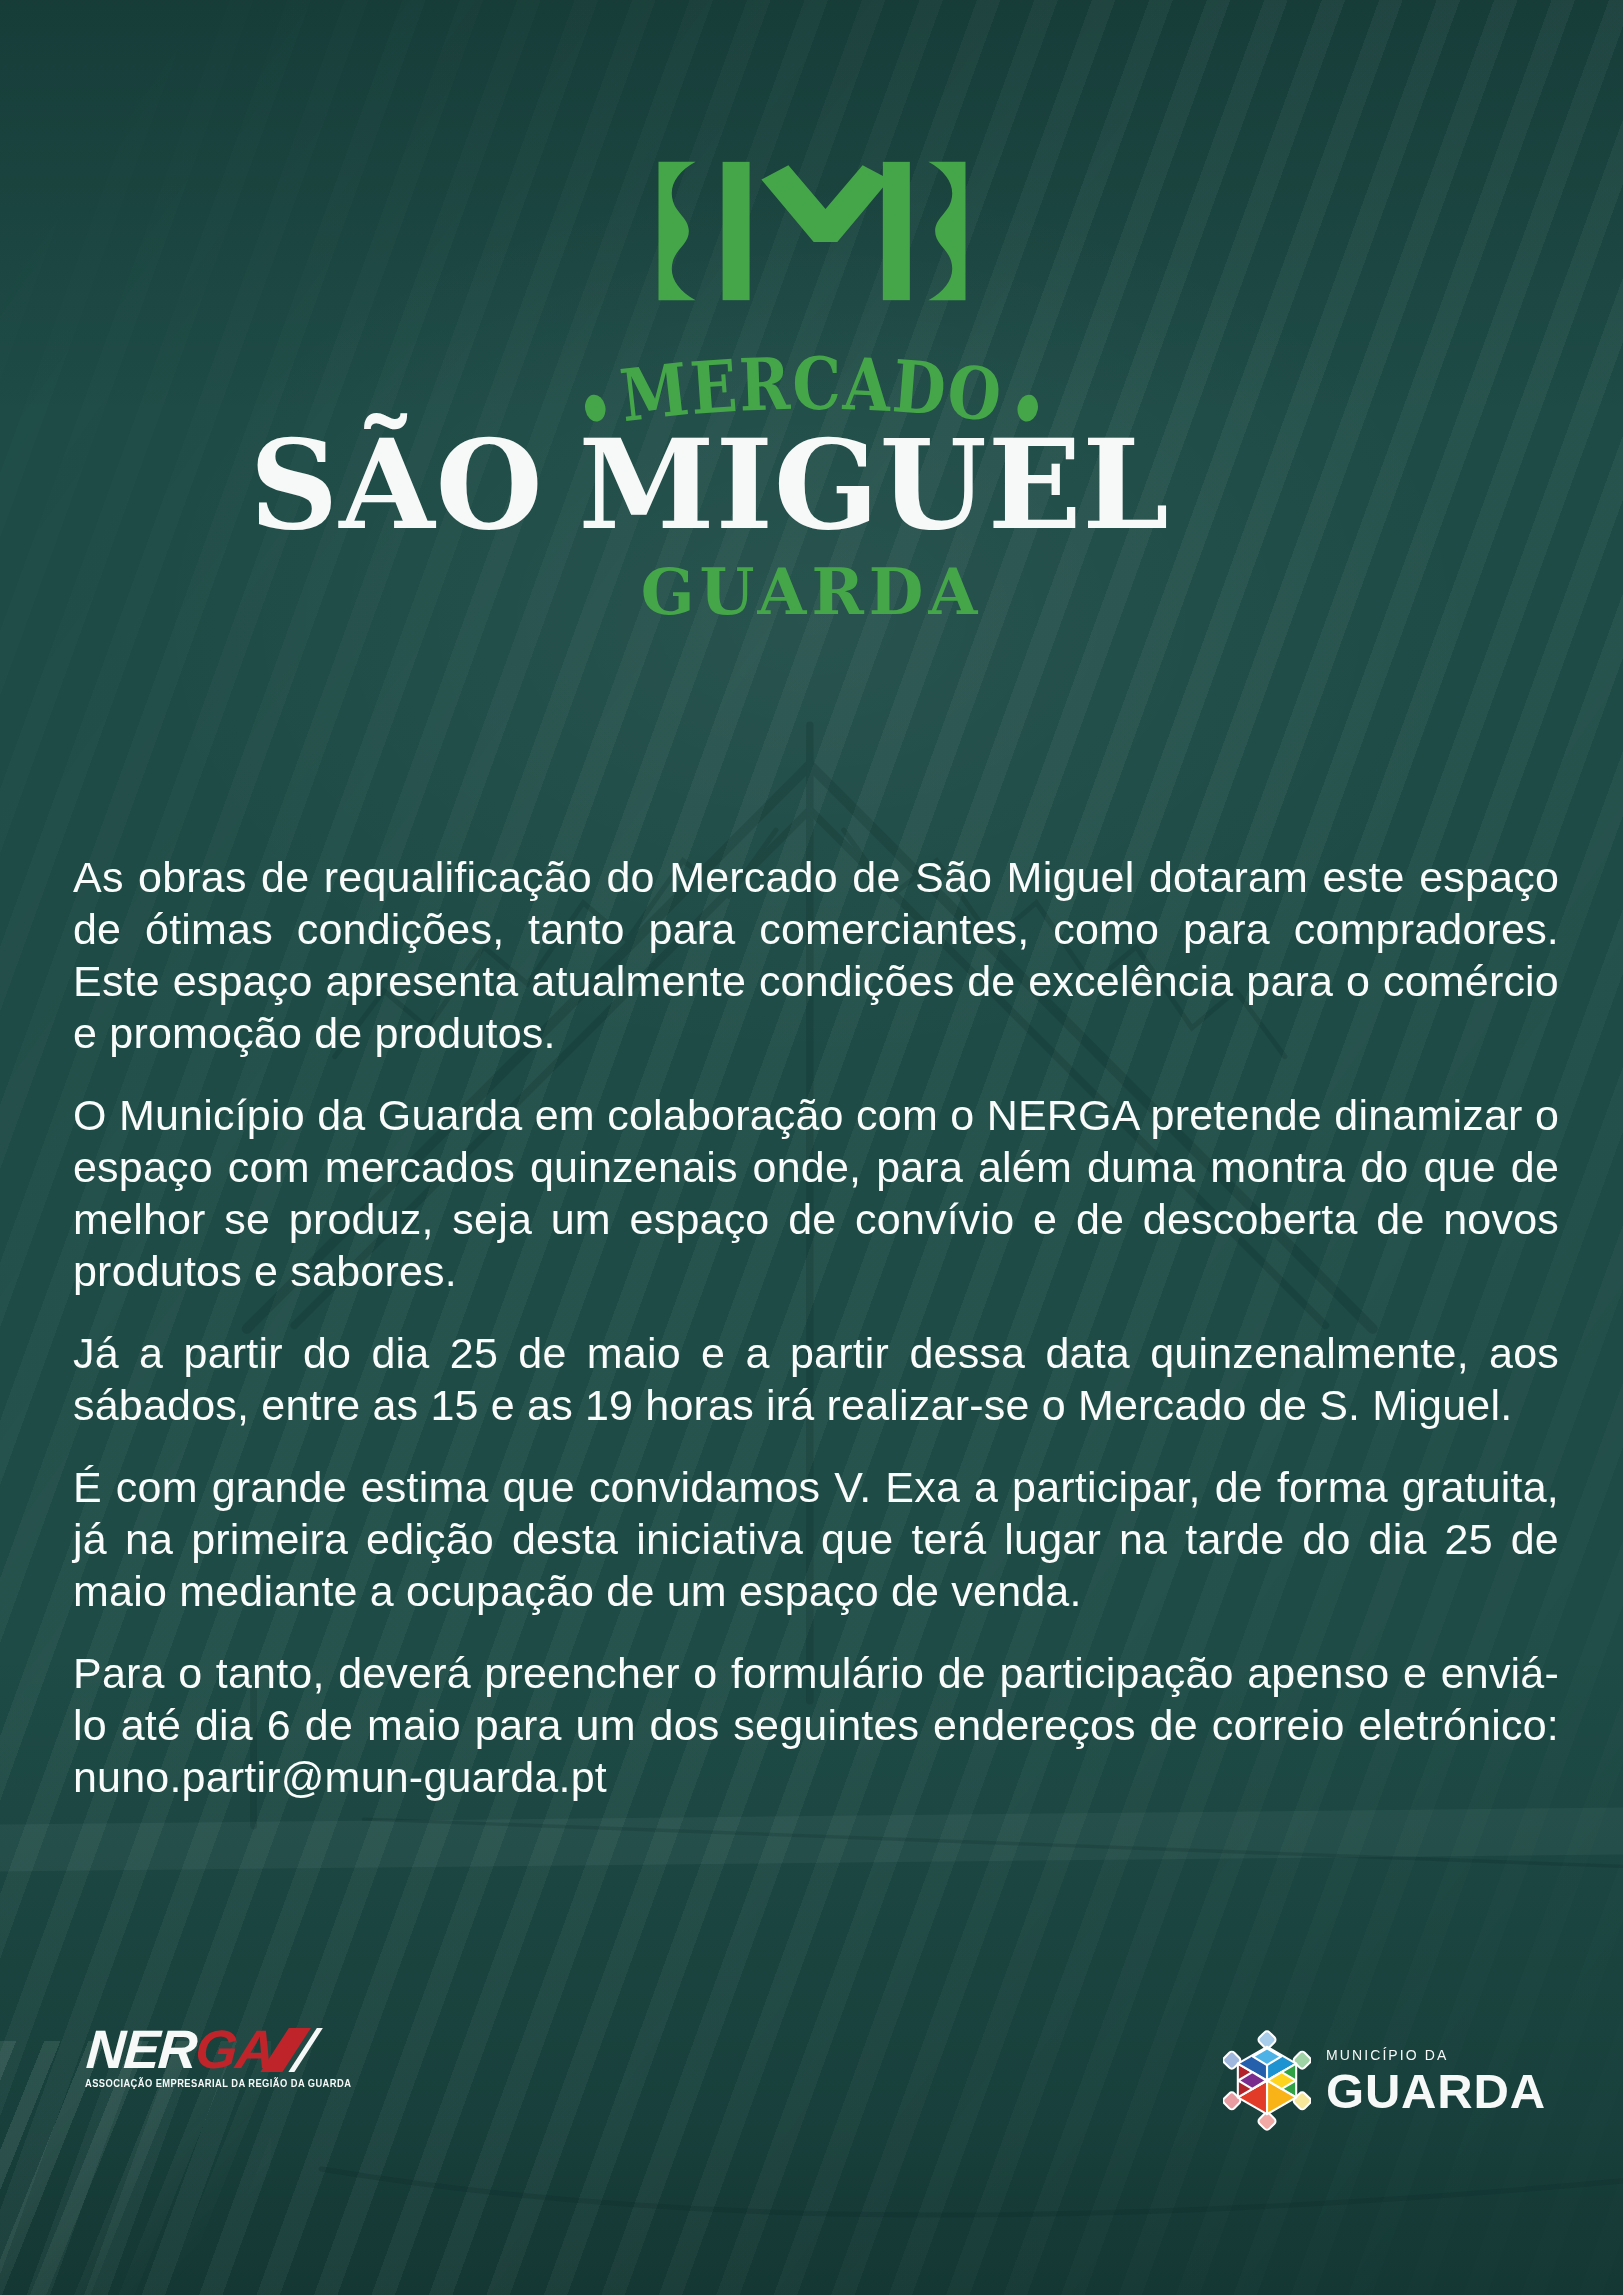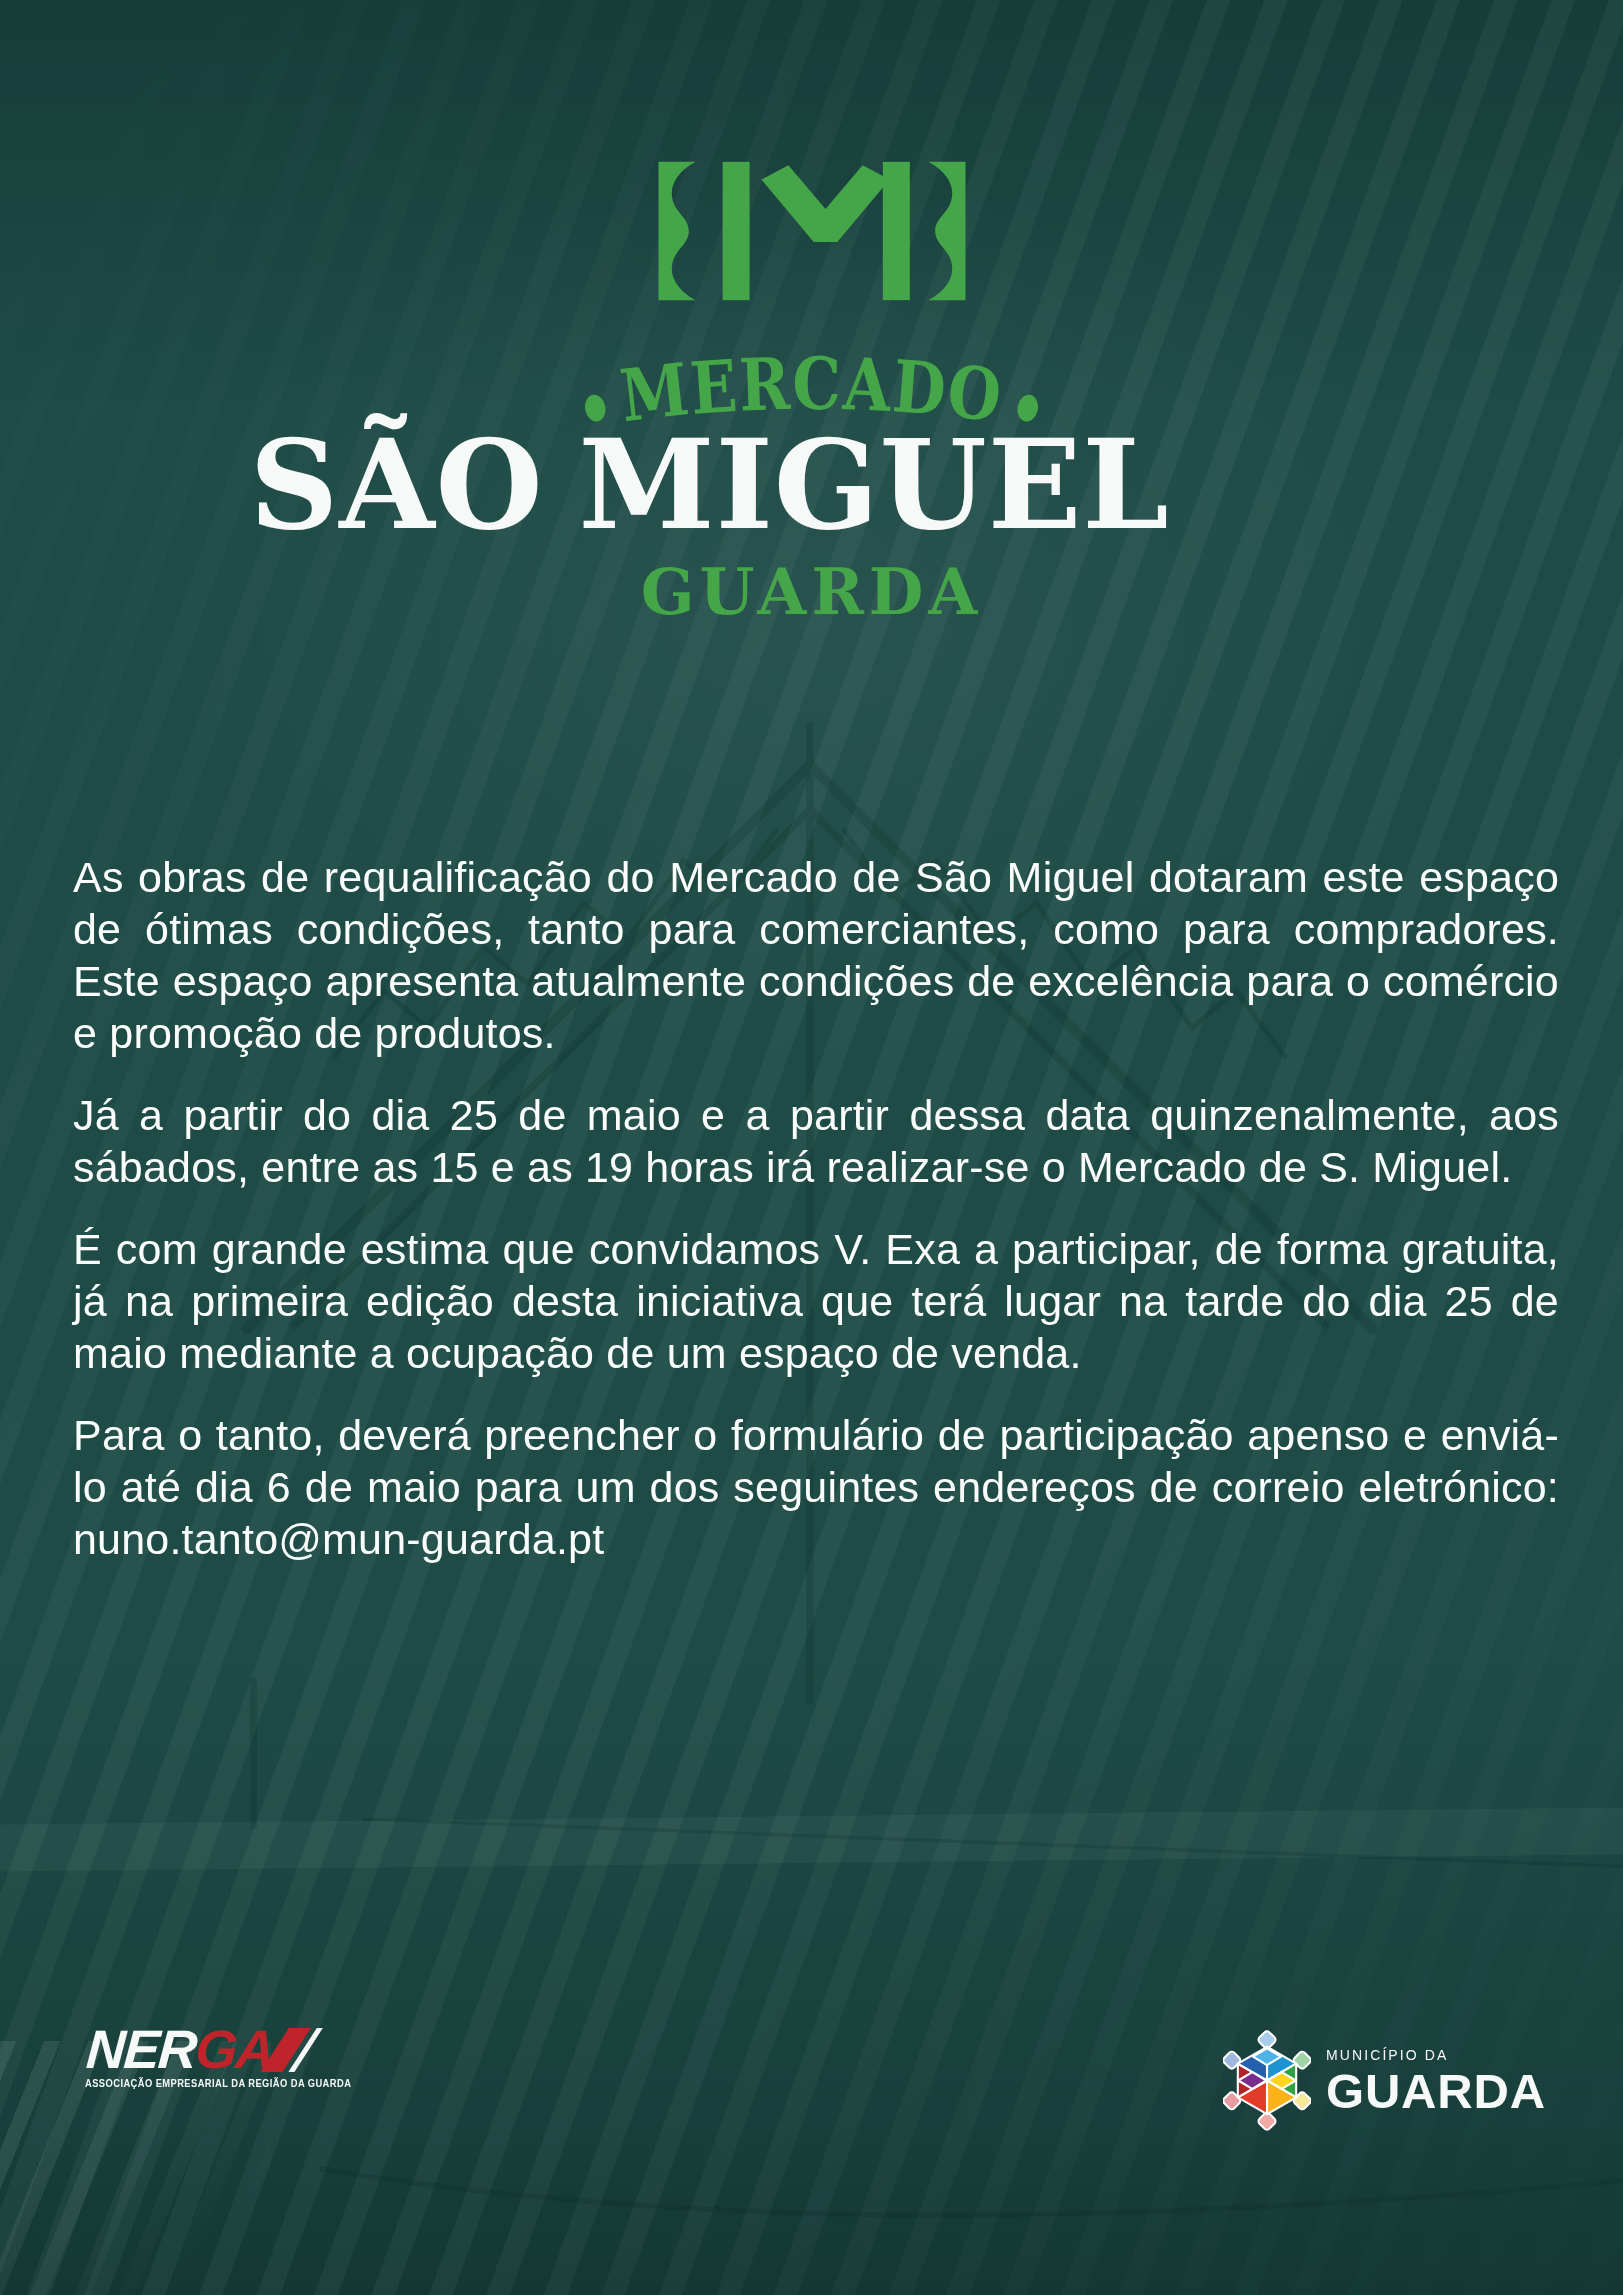--- a/index.html
+++ b/index.html
@@ -132,23 +132,24 @@
       </text>
       <ellipse class="svg-green" cx="536" cy="78" rx="12" ry="16" transform="rotate(10 536 78)"></ellipse>
     </svg>
   </div>
 
   <div class="sao-miguel">SÃO MIGUEL</div>
   <div class="guarda-sub">GUARDA</div>
 
   <div class="body-text" id="body-text">
       <p><span>As obras de requalificação do Mercado de São Miguel dotaram este espaço de ótimas condições, tanto para comerciantes, como para compradores. Este espaço apresenta atualmente condições de excelência para o comércio e promoção de produtos.</span></p>
+      <p><span>O Município da Guarda em colaboração com o NERGA pretende dinamizar o espaço com mercados quinzenais onde, para além duma montra do que de melhor se produz, seja um espaço de convívio e de descoberta de novos produtos e sabores.</span></p>
       <p><span>Já a partir do dia 25 de maio e a partir dessa data quinzenalmente, aos sábados, entre as 15 e as 19 horas irá realizar-se o Mercado de S. Miguel.</span></p>
       <p><span>É com grande estima que convidamos V. Exa a participar, de forma gratuita, já na primeira edição desta iniciativa que terá lugar na tarde do dia 25 de maio mediante a ocupação de um espaço de venda.</span></p>
-      <p><span>Para o tanto, deverá preencher o formulário de participação apenso e enviá-lo </span><strong>até dia 6 de maio</strong><span> para um dos  seguintes endereços de correio eletrónico: </span><strong>nuno.tanto@mun-guarda.pt</strong></p>
+      <p><span>Para o tanto, deverá preencher o formulário de participação apenso e enviá-lo </span><strong>até dia 6 de maio</strong><span> para um dos  seguintes endereços de correio eletrónico: </span><strong>nuno.partir@mun-guarda.pt</strong></p>
     </div>
 
   <div class="nerga">
     <div class="nerga-word">
       <span class="nerga-ner">NER</span>
         <span class="nerga-ga">GA</span>
       <span class="nerga-slash-red"></span>
       <span class="nerga-slash-white"></span>
     </div>
     <div class="nerga-tagline">ASSOCIAÇÃO EMPRESARIAL DA REGIÃO DA GUARDA</div>

